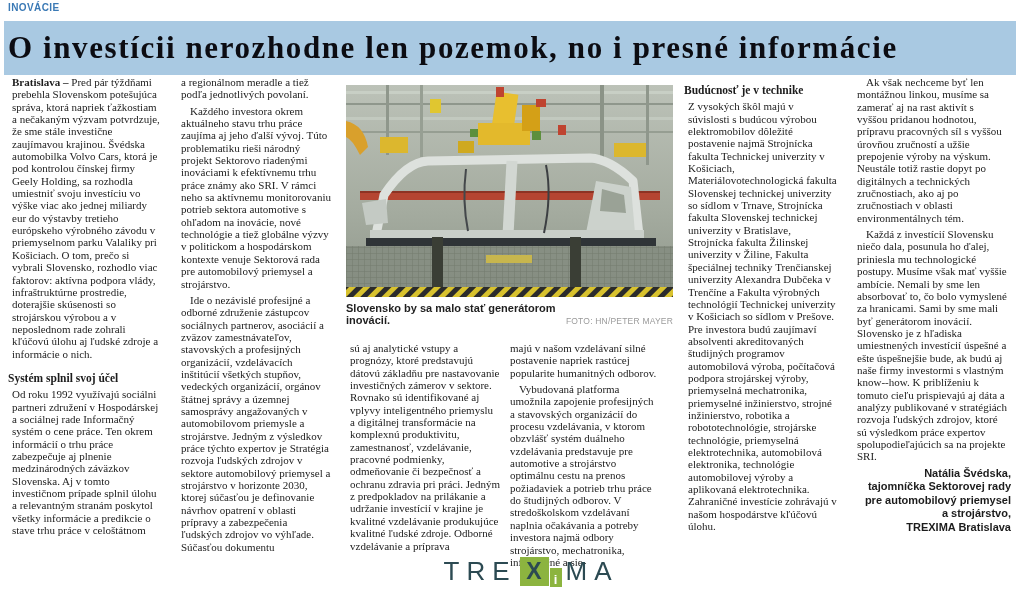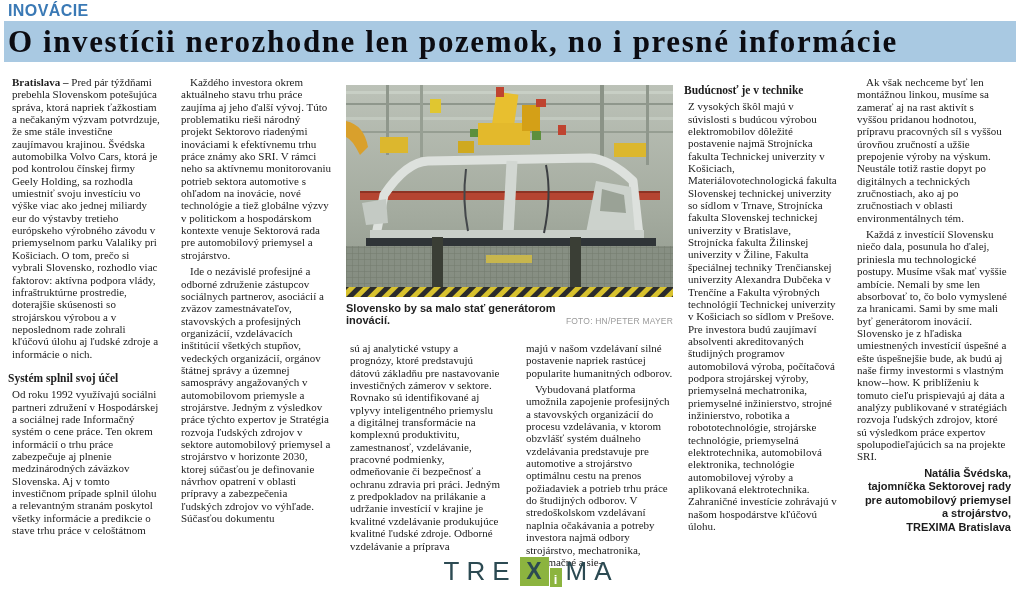--- a/index.html
+++ b/index.html
@@ -8,25 +8,25 @@
     width: 1024px; height: 599px;
     background: #ffffff;
     font-family: "Liberation Serif", serif;
     color: #1c1c1c;
     position: relative;
     overflow: hidden;
   }
   .kicker {
     position: absolute; top: 2px; left: 8px;
     font-family: "Liberation Sans", sans-serif;
-    font-size: 16px; font-weight: 700;
+    font-size: 10px; font-weight: 700;
     color: #3a79b5; letter-spacing: 0.4px;
   }
   .headline-band {
-    position: absolute; top: 21px; left: 4px; right: 8px; height: 41px;
+    position: absolute; top: 21px; left: 4px; right: 8px; height: 54px;
     background: #a9c9e2;
     display: flex; align-items: center;
   }
   .headline {
     font-size: 31px; font-weight: 700; color: #0c0c12;
     padding-left: 4px; letter-spacing: 1.6px; white-space: nowrap;
   }
   .body-row {
     position: absolute; top: 72px; left: 8px; right: 7px; bottom: 43px;
     display: flex; gap: 11px;
@@ -40,21 +40,21 @@
   .photo {
     margin-top: 13px; width: 327px; height: 212px;
     position: relative; overflow: hidden; background: #a9b0a5;
   }
   .caption-row {
     display: flex; justify-content: space-between; align-items: flex-end;
     margin-top: 5px; font-family: "Liberation Sans", sans-serif;
   }
   .caption { font-weight: 700; font-size: 11px; color: #1f1f1f; }
   .credit { font-size: 8.5px; color: #9a9a9a; letter-spacing: 0.2px; white-space: nowrap; }
-  .mid-cols { display: flex; gap: 18px; margin-top: 12px; }
+  .mid-cols { display: flex; gap: 2px; margin-top: 12px; }
   .mid-col { width: 158px; flex: 0 0 158px; font-size: 11px; line-height: 12.35px; }
   .signature {
     margin-top: 4px; text-align: right;
     font-family: "Liberation Sans", sans-serif;
     font-weight: 700; font-size: 11px; line-height: 13.5px; color: #1c1c1c;
   }
   .footer {
     position: absolute; top: 556px; left: 0; width: 100%;
     display: flex; justify-content: center; align-items: center; gap: 26px; padding-left: 38px;
   }
@@ -83,20 +83,21 @@
 
 <div class="body-row">
 
   <div class="col">
     <p><span class="lead-loc">Bratislava –</span><span> Pred pár týždňami prebehla Slovenskom potešujúca správa, ktorá napriek ťažkostiam a nečakaným výzvam potvrdzuje, že sme stále investične zaujímavou krajinou. Švédska automobilka Volvo Cars, ktorá je pod kontrolou čínskej firmy Geely Holding, sa rozhodla umiestniť svoju investíciu vo výške viac ako jednej miliardy eur do výstavby tretieho európskeho výrobného závodu v priemyselnom parku Valaliky pri Košiciach. O tom, prečo si vybrali Slovensko, rozhodlo viac faktorov: aktívna podpora vlády, infraštruktúrne prostredie, doterajšie skúsenosti so strojárskou výrobou a v neposlednom rade zohrali kľúčovú úlohu aj ľudské zdroje a informácie o nich.</span></p>
     <div class="subhead">Systém splnil svoj účel</div>
     <p>Od roku 1992 využívajú sociálni partneri združení v Hospodárskej a sociálnej rade Informačný systém o cene práce. Ten okrem informácií o trhu práce zabezpečuje aj plnenie medzinárodných záväzkov Slovenska. Aj v tomto investičnom prípade splnil úlohu a relevantným stranám poskytol všetky informácie a predikcie o stave trhu práce v celoštátnom</p>
   </div>
 
   <div class="col">
+    <p>a regionálnom meradle a tiež podľa jednotlivých povolaní.</p>
     <p class="ind">Každého investora okrem aktuálneho stavu trhu práce zaujíma aj jeho ďalší vývoj. Túto problematiku rieši národný projekt Sektorovo riadenými inováciami k efektívnemu trhu práce známy ako SRI. V rámci neho sa aktívnemu monitorovaniu potrieb sektora automotive s ohľadom na inovácie, nové technológie a tiež globálne výzvy v politickom a hospodárskom kontexte venuje Sektorová rada pre automobilový priemysel a strojárstvo.</p>
     <p class="ind">Ide o nezávislé profesijné a odborné združenie zástupcov sociálnych partnerov, asociácií a zväzov zamestnávateľov, stavovských a profesijných organizácií, vzdelávacích inštitúcií všetkých stupňov, vedeckých organizácií, orgánov štátnej správy a územnej samosprávy angažovaných v automobilovom priemysle a strojárstve. Jedným z výsledkov práce týchto expertov je Stratégia rozvoja ľudských zdrojov v sektore automobilový priemysel a strojárstvo v horizonte 2030, ktorej súčasťou je definovanie návrhov opatrení v oblasti prípravy a zabezpečenia ľudských zdrojov vo výhľade. Súčasťou dokumentu</p>
   </div>
 
   <div class="mid">
     <figure class="photo" style="margin:13px 0 0 0;">
       <svg width="327" height="212" viewBox="0 0 327 212" preserveAspectRatio="none">
         <defs>
           <linearGradient id="bg" x1="0" y1="0" x2="0" y2="1">
             <stop offset="0" stop-color="#bcc2b8"></stop>

